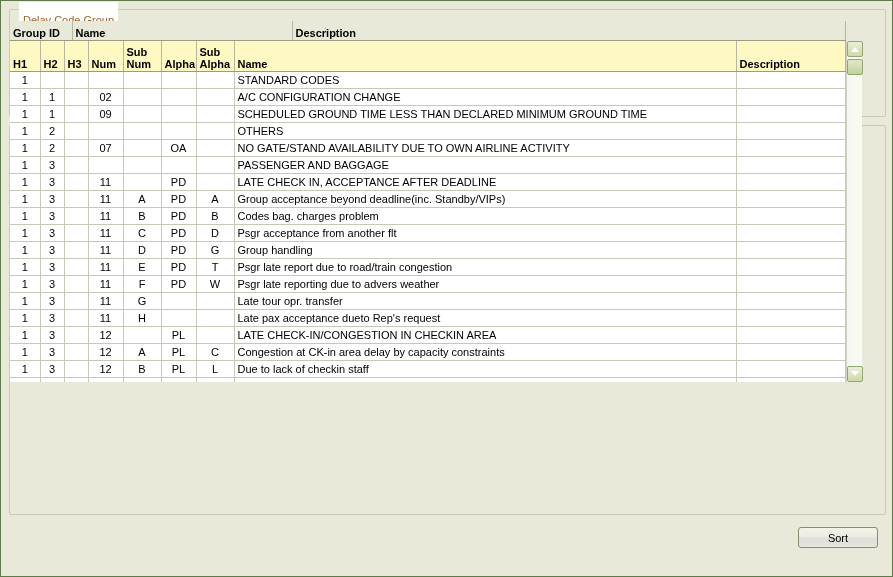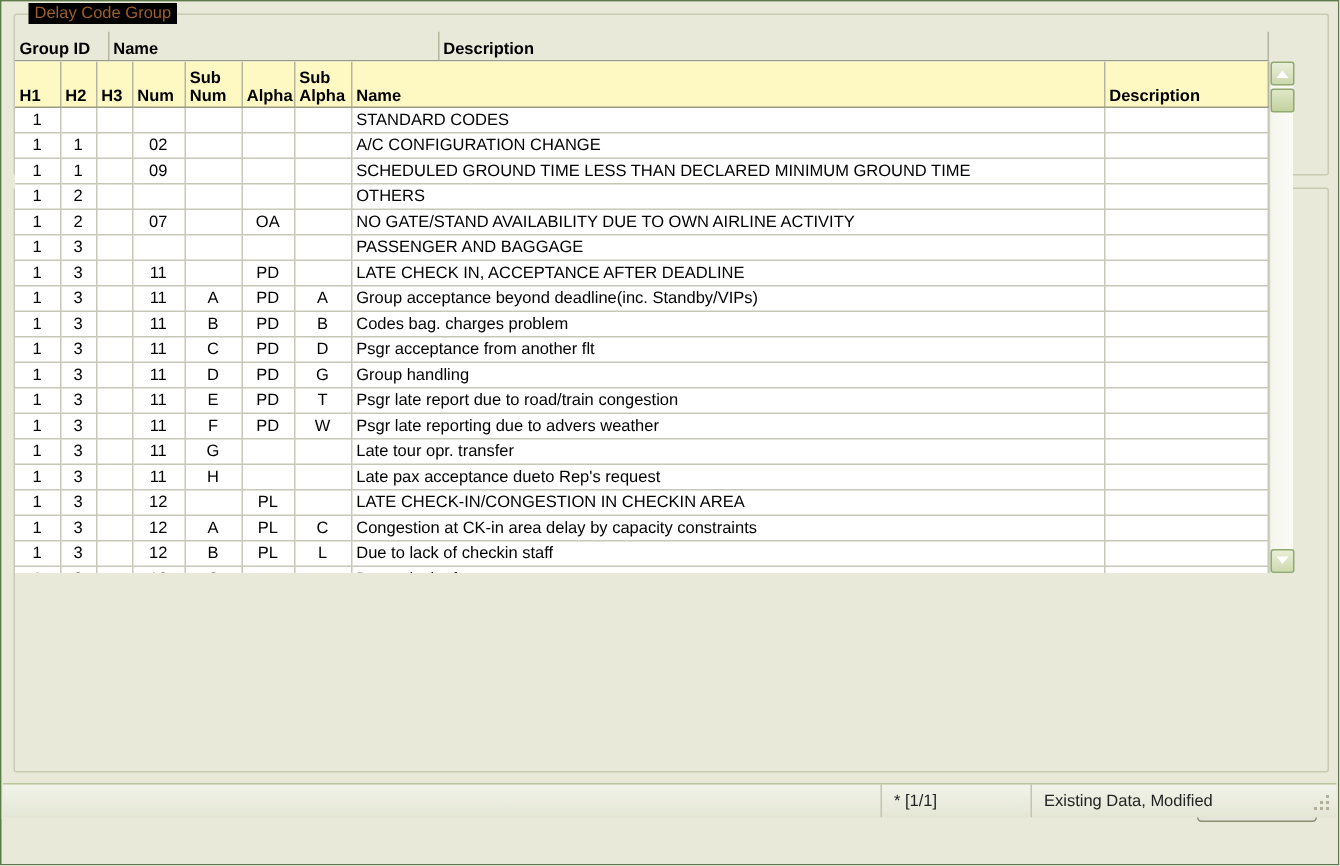--- a/index.html
+++ b/index.html
@@ -114,22 +114,22 @@
   .groupbox {
     position: absolute;
     box-sizing: border-box;
     border: 1px solid #c9c9b4;
     border-radius: 2px;
   }
   .groupbox > .gb-label {
     position: absolute;
     top: -8px;
     left: 9px;
-    padding: 1px 4px;
-    background: #000000;
+    padding: 12px 4px;
+    background: #ffffff;
     color: #9c5f2a;
     font-size: 11px;
     user-select: none;
   }
 
   #gb-group { left: 8px; top: 8px; width: 877px; height: 108px; }
   #gb-code  { left: 8px; top: 124px; width: 877px; height: 390px; }
 
   
   .grid {
@@ -617,28 +617,15 @@
         <span class="sb-arrow"></span>
       </div>
       <div class="sb-thumb"></div>
       <div class="sb-btn sb-down">
         <span class="sb-arrow"></span>
       </div>
     </div>
 
     <div class="sort-btn">Sort</div>
 
-    <div class="statusbar">
-      <div class="sb-cell sb-spacer"></div>
-      <div class="sb-cell sep sb-page">* [1/1]</div>
-      <div class="sb-cell sep">Existing Data, Modified</div>
-      <div class="grip">
-        <i style="left:8px;top:8px"></i>
-          <i style="left:4px;top:8px"></i>
-          <i style="left:8px;top:4px"></i>
-        <i style="left:0px;top:8px"></i>
-          <i style="left:4px;top:4px"></i>
-          <i style="left:8px;top:0px"></i>
-      </div>
-    </div>
 
   </div>
 </div>
 
 </body></html>

